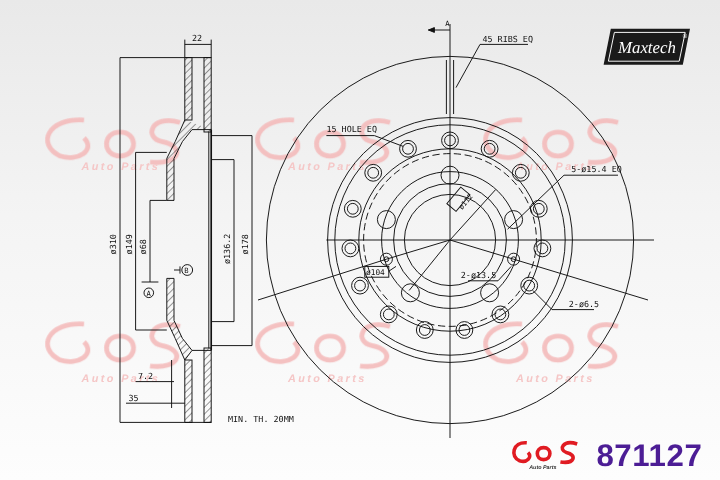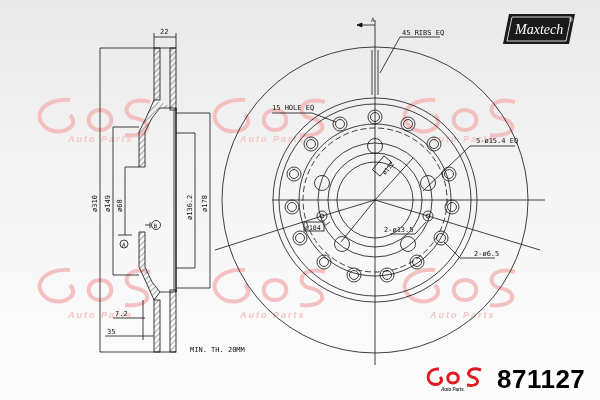--- a/index.html
+++ b/index.html
@@ -1,23 +1,23 @@
 <!DOCTYPE html>
 <html><head>
 <meta charset="utf-8">
 <style>
   html,body{margin:0;padding:0;}
   body{width:600px;height:400px;overflow:hidden;background:#fff;position:relative;font-family:"Liberation Sans",sans-serif;}
   .bg{position:absolute;left:0;top:0;width:600px;height:400px;background:linear-gradient(180deg,#e9e9e9 0%,#f4f4f4 45%,#fdfdfd 100%);}
   svg.drawing{position:absolute;left:0;top:0;}
   .lbl{font-family:"DejaVu Sans Mono","Liberation Mono",monospace;font-size:7px;fill:#111;}
   .wm-text{font-family:"Liberation Sans",sans-serif;font-style:italic;font-weight:bold;font-size:9px;fill:#f5c6c6;letter-spacing:2px;}
-  .brand{position:absolute;left:501px;top:10px;width:76px;height:36px;}
+  .brand{position:absolute;left:501px;top:20px;width:76px;height:36px;}
   .part-wrap{position:absolute;left:425px;top:364px;height:30px;display:flex;align-items:center;gap:10px;}
-  .part-no{font-family:"Liberation Sans",sans-serif;font-weight:bold;font-size:26px;color:#000000;letter-spacing:0.5px;}
+  .part-no{font-family:"Liberation Sans",sans-serif;font-weight:bold;font-size:26px;color:#4c1d95;letter-spacing:0.5px;}
 </style>
 </head>
 <body>
 
 <div class="bg"></div>
 
 <svg class="drawing" width="600" height="400" viewBox="0 0 600 400">
 
   <g fill="none" stroke="#f4b8b8" stroke-width="4" opacity="0.85">
     <g transform="translate(30,90)">

